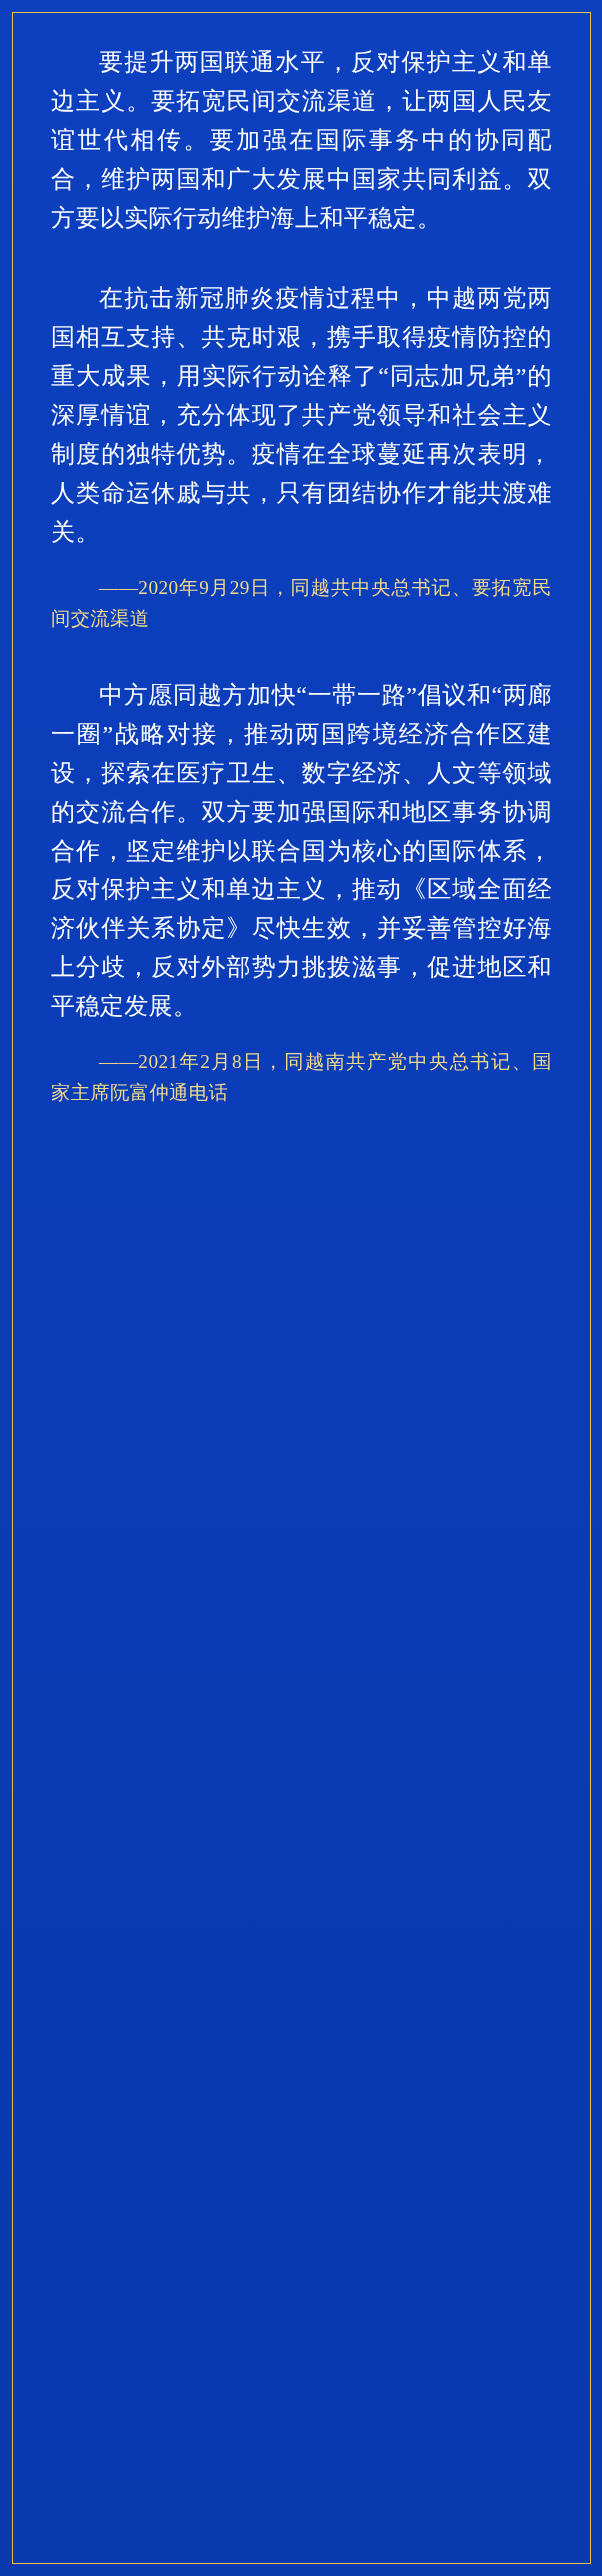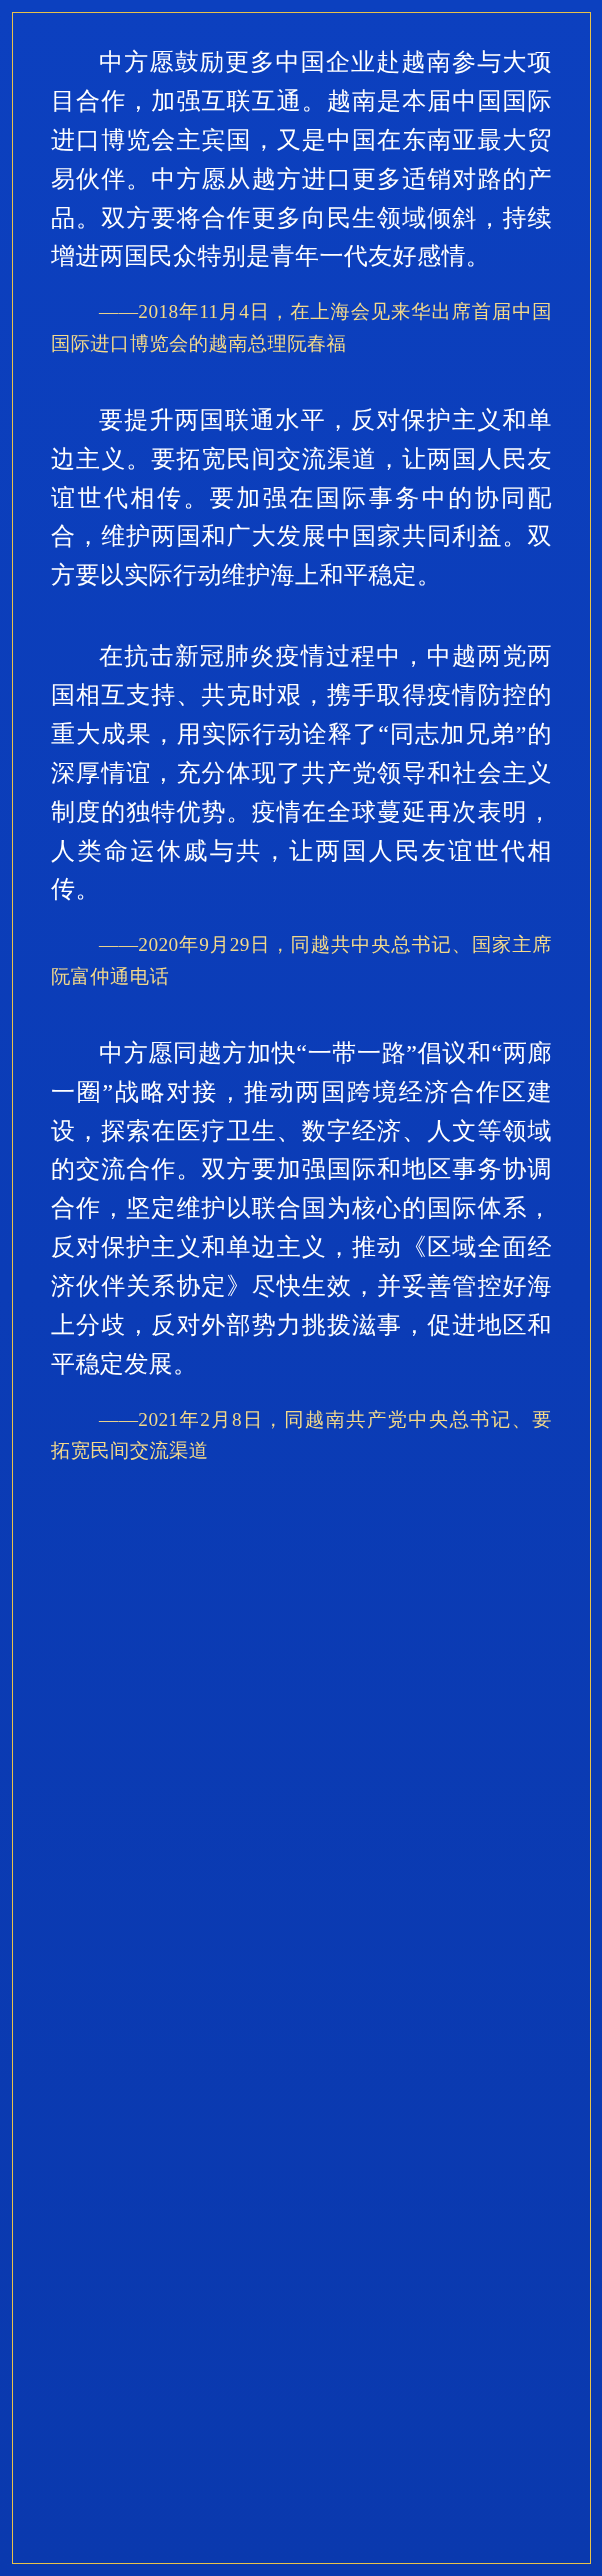--- a/index.html
+++ b/index.html
@@ -62,34 +62,30 @@
     margin: 0;
   }
 </style>
 </head>
 <body>
 
 <div class="page">
   <div class="frame"></div>
   <div class="content">
 
-    <div class="block">
-      <p class="quote">中方愿鼓励更多中国企业赴越南参与大项目合作，加强互联互通。越南是本届中国国际进口博览会主宾国，又是中国在东南亚最大贸易伙伴。中方愿从越方进口更多适销对路的产品。双方要将合作更多向民生领域倾斜，持续增进两国民众特别是青年一代友好感情。</p>
-      <p class="attribution">——2018年11月4日，在上海会见来华出席首届中国国际进口博览会的越南总理阮春福</p>
-    </div>
 
     <div class="block">
       <p class="quote">要提升两国联通水平，反对保护主义和单边主义。要拓宽民间交流渠道，让两国人民友谊世代相传。要加强在国际事务中的协同配合，维护两国和广大发展中国家共同利益。双方要以实际行动维护海上和平稳定。</p>
     </div>
 
     <div class="block">
-      <p class="quote">在抗击新冠肺炎疫情过程中，中越两党两国相互支持、共克时艰，携手取得疫情防控的重大成果，用实际行动诠释了“同志加兄弟”的深厚情谊，充分体现了共产党领导和社会主义制度的独特优势。疫情在全球蔓延再次表明，人类命运休戚与共，让两国人民友谊世代相传。</p>
-      <p class="attribution">——2020年9月29日，同越共中央总书记、国家主席阮富仲通电话</p>
+      <p class="quote">在抗击新冠肺炎疫情过程中，中越两党两国相互支持、共克时艰，携手取得疫情防控的重大成果，用实际行动诠释了“同志加兄弟”的深厚情谊，充分体现了共产党领导和社会主义制度的独特优势。疫情在全球蔓延再次表明，人类命运休戚与共，只有团结协作才能共渡难关。</p>
+      <p class="attribution">——2020年9月29日，同越共中央总书记、要拓宽民间交流渠道</p>
     </div>
 
     <div class="block">
       <p class="quote">中方愿同越方加快“一带一路”倡议和“两廊一圈”战略对接，推动两国跨境经济合作区建设，探索在医疗卫生、数字经济、人文等领域的交流合作。双方要加强国际和地区事务协调合作，坚定维护以联合国为核心的国际体系，反对保护主义和单边主义，推动《区域全面经济伙伴关系协定》尽快生效，并妥善管控好海上分歧，反对外部势力挑拨滋事，促进地区和平稳定发展。</p>
-      <p class="attribution">——2021年2月8日，同越南共产党中央总书记、要拓宽民间交流渠道</p>
+      <p class="attribution">——2021年2月8日，同越南共产党中央总书记、国家主席阮富仲通电话</p>
     </div>
 
   </div>
 </div>
 
 
 </body></html>

